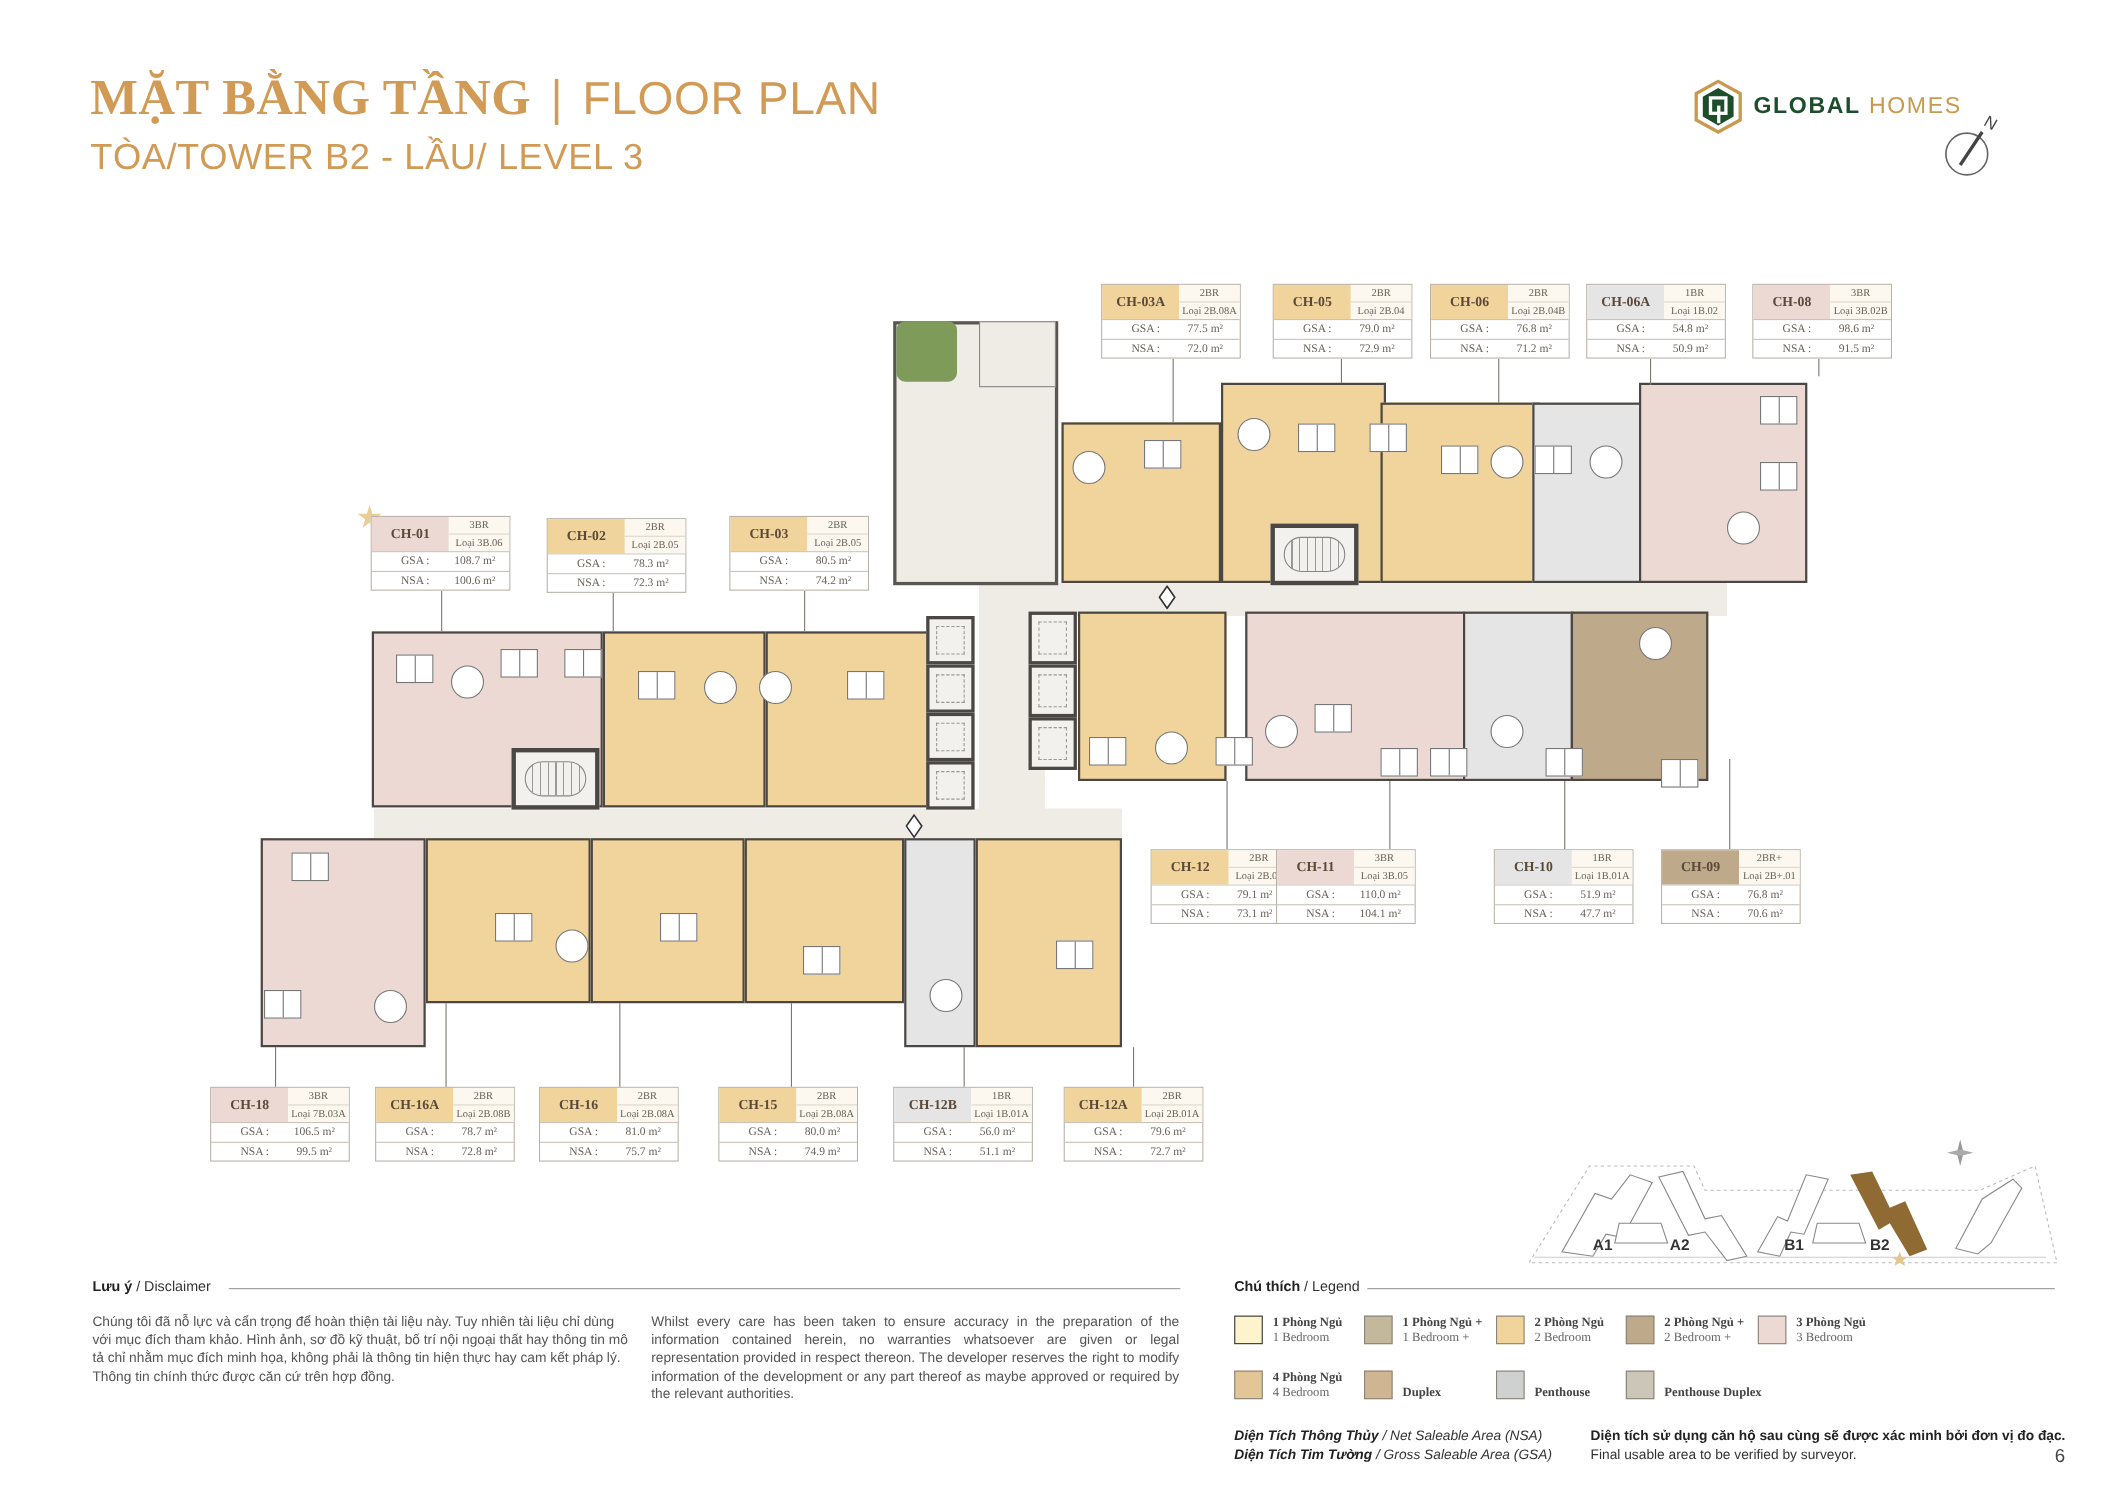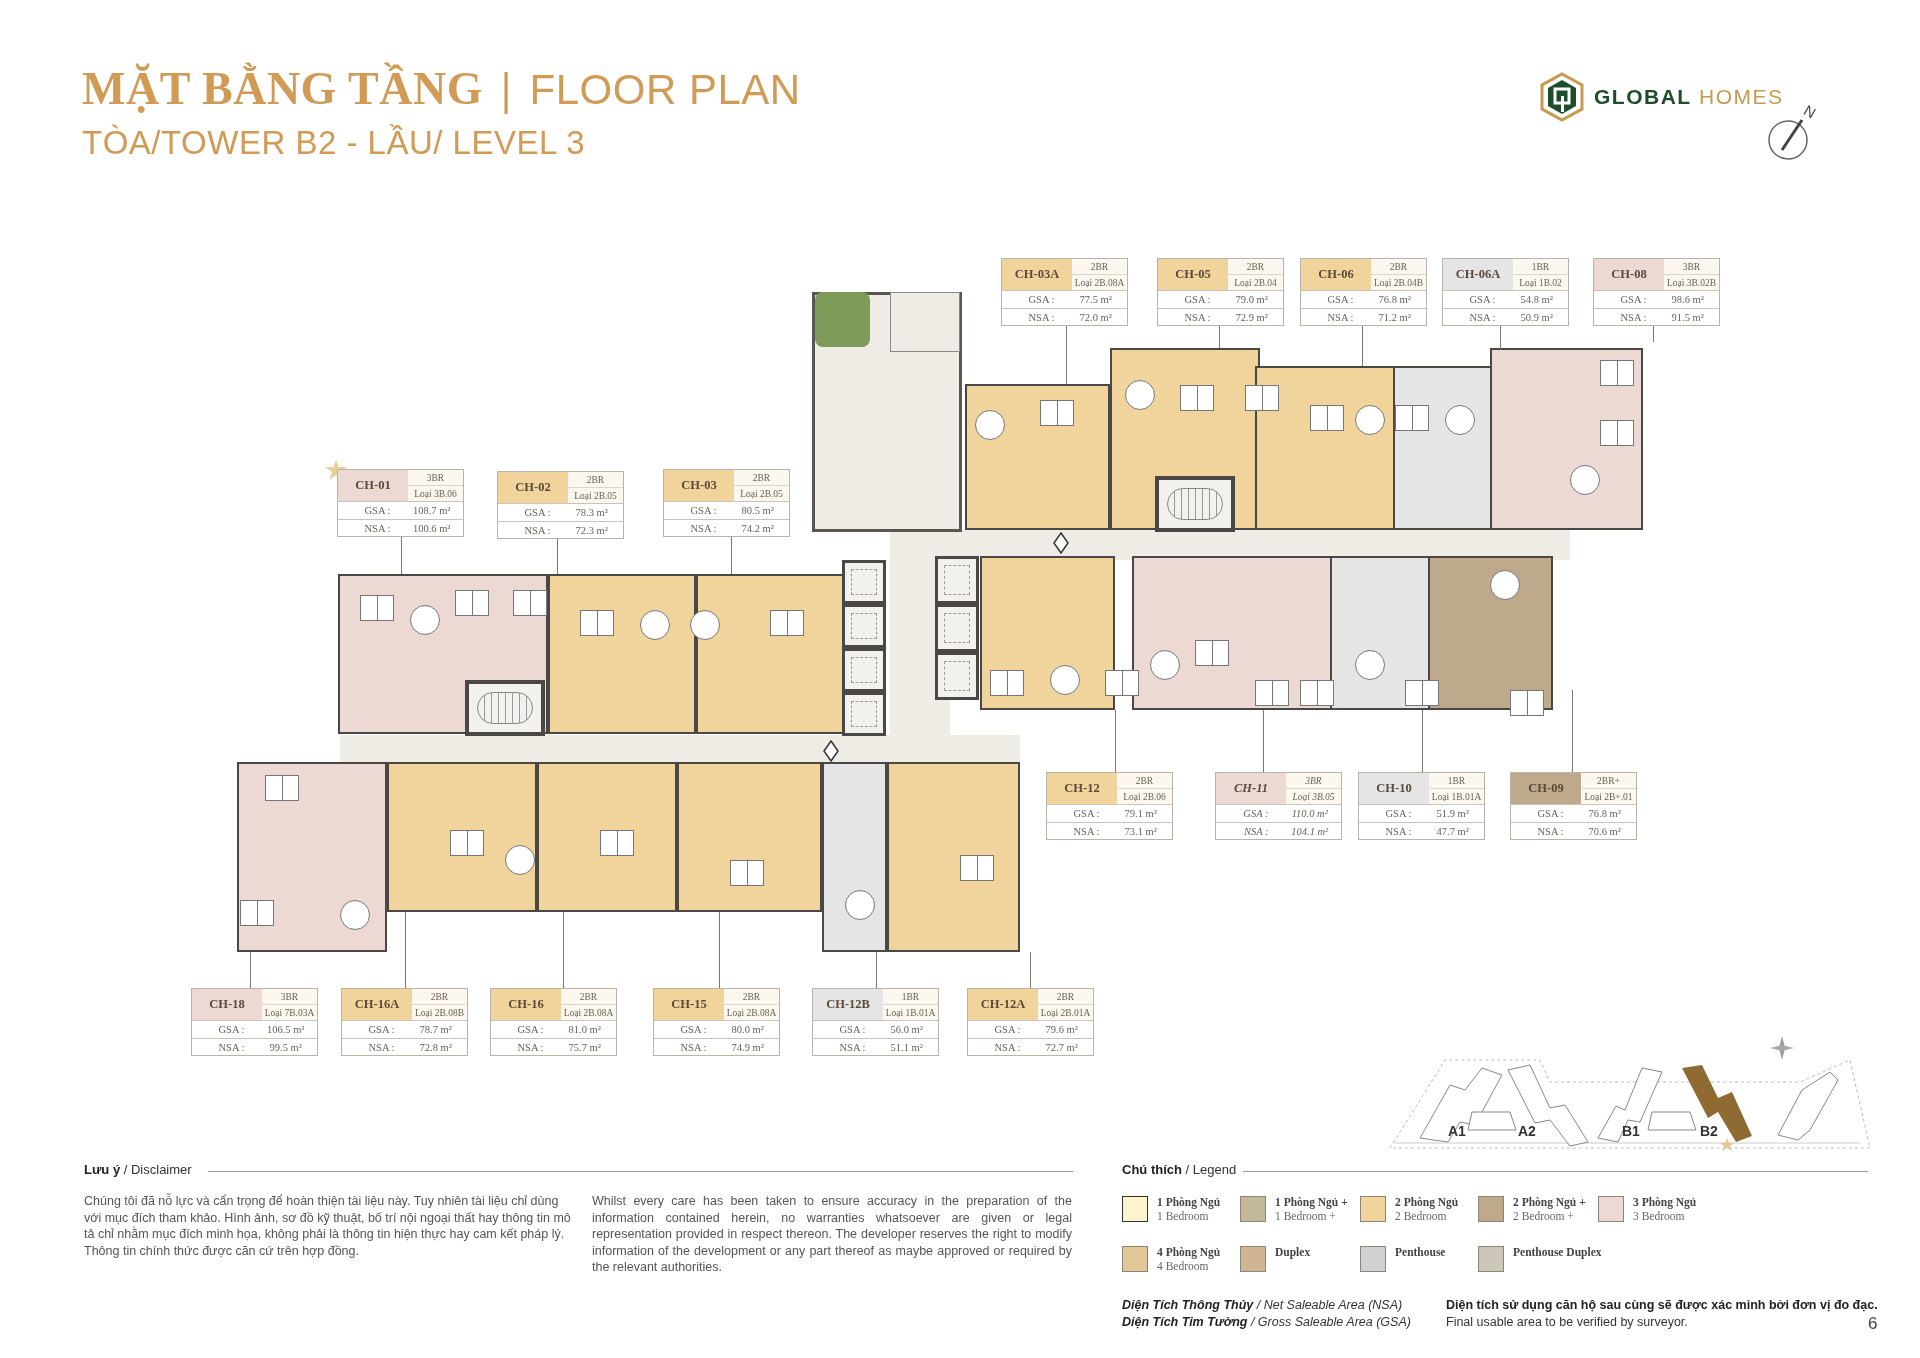--- a/index.html
+++ b/index.html
@@ -58,21 +58,21 @@
   
   .sect-title { position: absolute; font-family: "Liberation Sans", sans-serif; font-size: 13px; color: #333; white-space: nowrap; }
   .sect-title b { color: #222; }
   .sect-rule { position: absolute; height: 1px; background: #999; }
   .disc-vn, .disc-en { position: absolute; font-family: "Liberation Sans", sans-serif; font-size: 12.5px; line-height: 16.5px; color: #555; }
   .disc-vn { left: 84px; top: 1193px; width: 490px; }
   .disc-en { left: 592px; top: 1193px; width: 480px; text-align: justify; }
 
   
   .legend { position: absolute; left: 1112px; top: 1188px; width: 660px; }
-  .lg-item { position: absolute; display: flex; gap: 9px; font-family: "Liberation Serif", serif; font-size: 11.5px; color: #444; }
+  .lg-item { position: absolute; display: flex; gap: 9px; font-family: "Liberation Serif", serif; font-size: 11.5px; color: #444; align-items: flex-end; }
   .lg-sw { width: 26px; height: 26px; border: 1px solid #8a8479; flex: none; }
   .lg-item .t1 { font-weight: bold; display: block; }
   .lg-item .t2 { display: block; color: #666; margin-top: 2px; }
 
   .area-note { position: absolute; font-family: "Liberation Sans", sans-serif; font-size: 12.5px; color: #333; line-height: 16.5px; white-space: nowrap; }
   .area-note b { color: #222; }
   .page-num { position: absolute; left: 1868px; top: 1314px; font-family: "Liberation Sans", sans-serif; font-size: 17px; color: #444; }
 </style>
 </head>
 <body>
@@ -362,21 +362,21 @@
     </div>
   <div class="row">
       <span class="k">GSA :</span>
       <span class="v">79.1 m²</span>
     </div>
   <div class="row">
       <span class="k">NSA :</span>
       <span class="v">73.1 m²</span>
     </div>
 </div>
-<div class="ubox" style="left:1215px;top:772px;font-style:italic;">
+<div class="ubox" style="left:1160px;top:772px;">
   <div class="top">
       <div class="code c-3br">CH-11</div>
       <div class="meta">
         <span>3BR</span>
         <span>Loại 3B.05</span>
       </div>
     </div>
   <div class="row">
       <span class="k">GSA :</span>
       <span class="v">110.0 m²</span>

